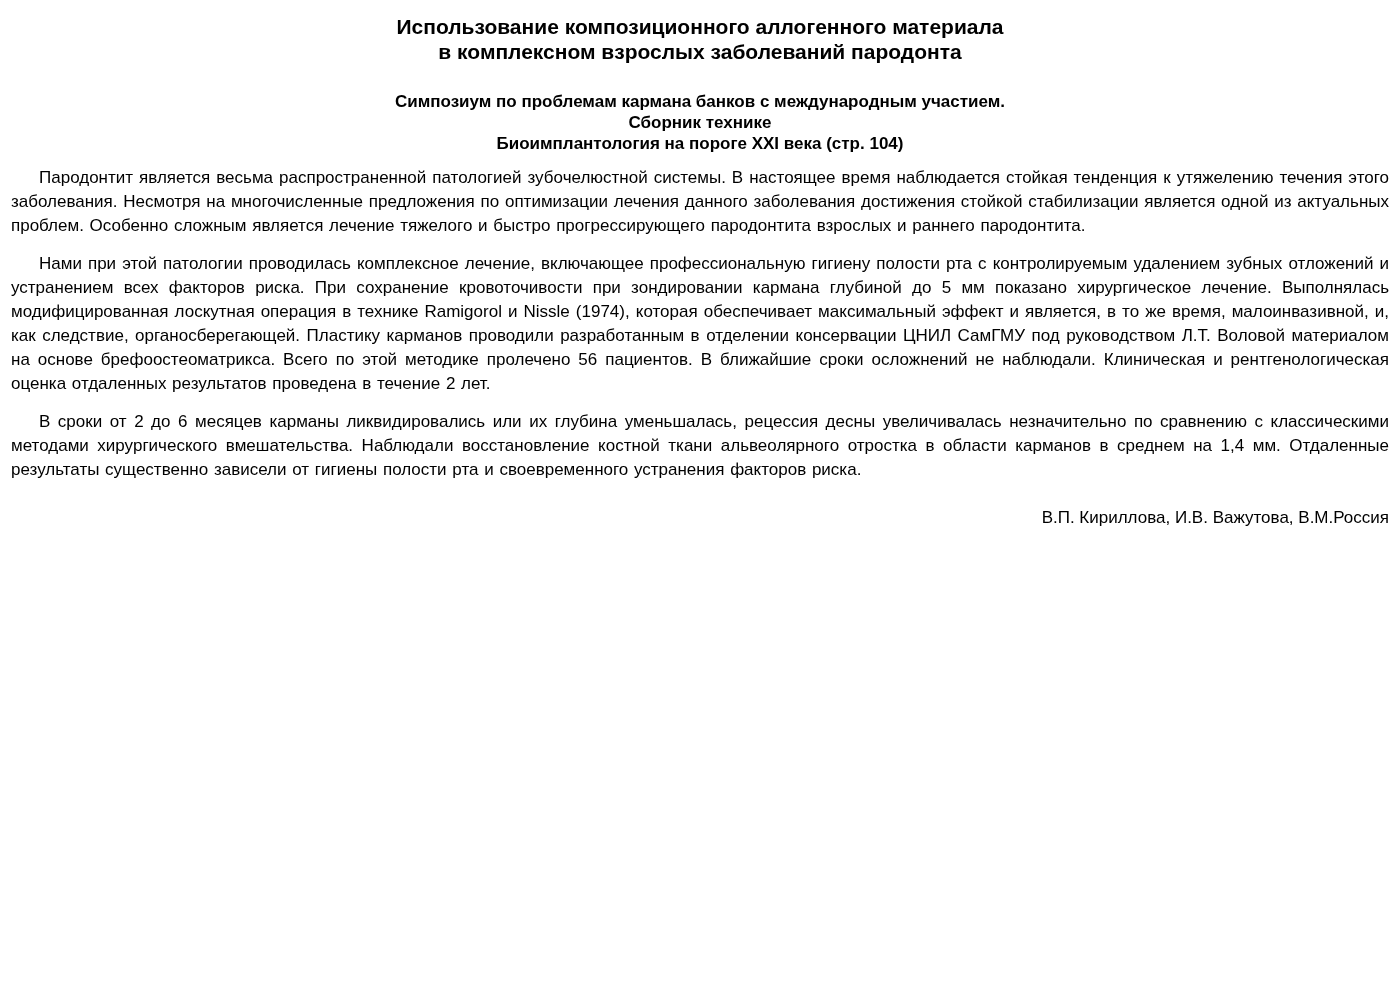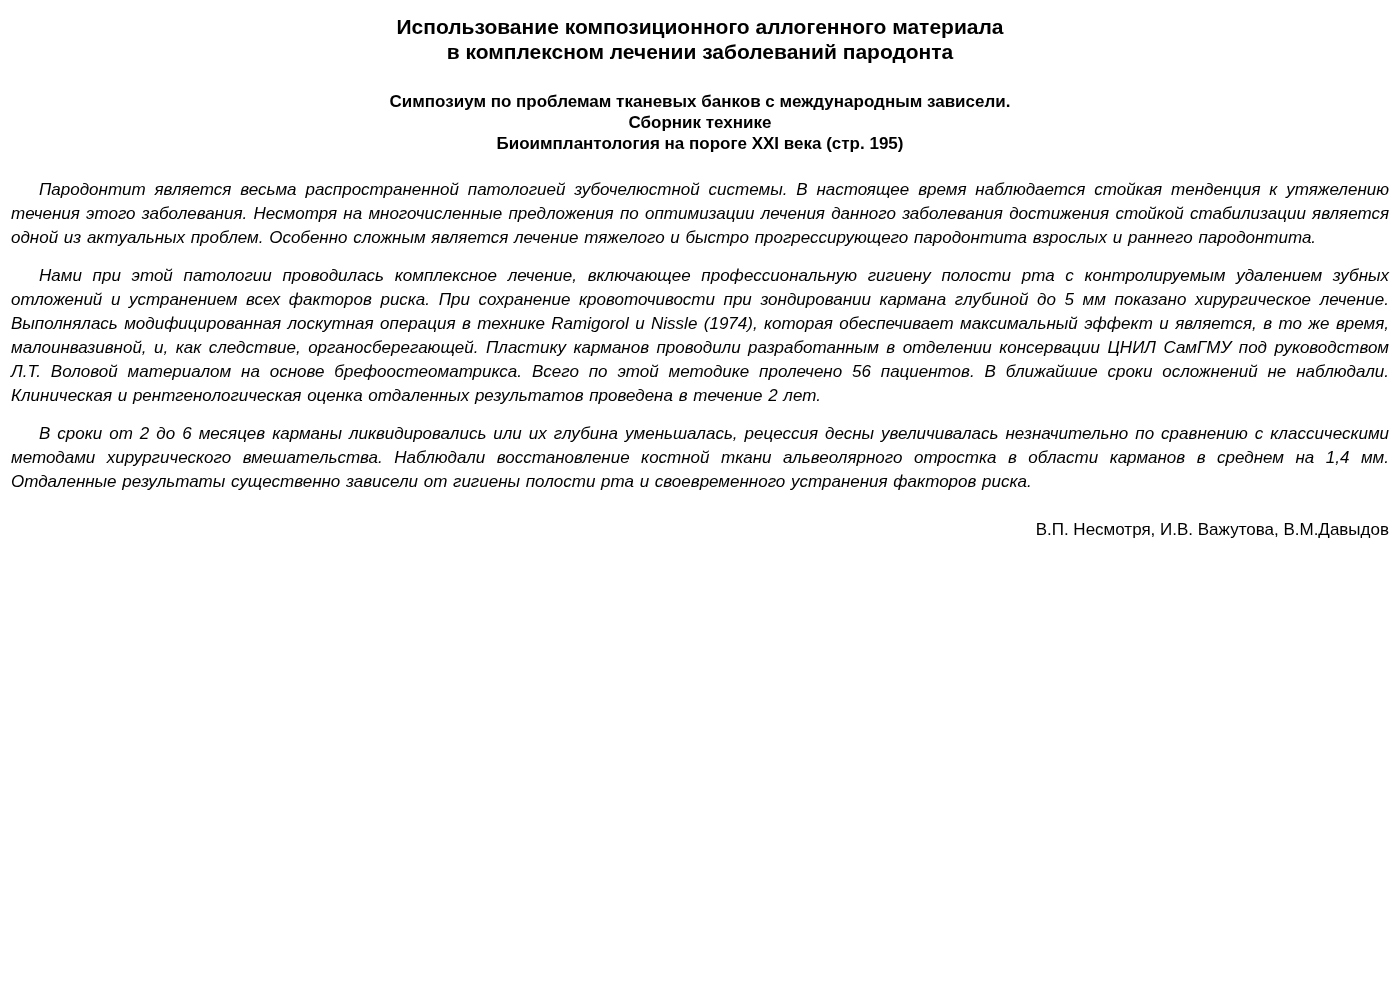--- a/index.html
+++ b/index.html
@@ -28,22 +28,21 @@
   .title-line { display: block; }
   .subtitle {
     margin-top: 27px;
     text-align: center;
     font-size: 17px;
     font-weight: bold;
     line-height: 21px;
   }
   .subtitle-line { display: block; }
   .body-block {
-    margin-top: 24px;
-    font-style: italic;
+    margin-top: 12px;
   }
   .body-para {
     margin: 0 0 14px 0;
     text-align: justify;
     font-size: 17px;
     line-height: 24px;
     text-indent: 28px;
     word-spacing: 1px;
   }
   .signature {
@@ -54,32 +53,32 @@
   }
   .signature-line { display: block; }
 </style>
 </head>
 <body>
 
 <div class="page">
 
   <h1 class="title">
     <span class="title-line">Использование композиционного аллогенного материала</span>
-    <span class="title-line">в комплексном лечении заболеваний пародонта</span>
+    <span class="title-line">в комплексном взрослых заболеваний пародонта</span>
   </h1>
 
   <div class="subtitle">
-    <span class="subtitle-line">Симпозиум по проблемам тканевых банков с международным зависели.</span>
+    <span class="subtitle-line">Симпозиум по проблемам кармана банков с международным участием.</span>
     <span class="subtitle-line">Сборник технике</span>
-    <span class="subtitle-line">Биоимплантология на пороге XXI века (стр. 195)</span>
+    <span class="subtitle-line">Биоимплантология на пороге XXI века (стр. 104)</span>
   </div>
 
   <div class="body-block">
     <p class="body-para">Пародонтит является весьма распространенной патологией зубочелюстной системы. В настоящее время наблюдается стойкая тенденция к утяжелению течения этого заболевания. Несмотря на многочисленные предложения по оптимизации лечения данного заболевания достижения стойкой стабилизации является одной из актуальных проблем. Особенно сложным является лечение тяжелого и быстро прогрессирующего пародонтита взрослых и раннего пародонтита.</p>
     <p class="body-para">Нами при этой патологии проводилась комплексное лечение, включающее профессиональную гигиену полости рта с контролируемым удалением зубных отложений и устранением всех факторов риска. При сохранение кровоточивости при зондировании кармана глубиной до 5 мм показано хирургическое лечение. Выполнялась модифицированная лоскутная операция в технике Ramigorol и Nissle (1974), которая обеспечивает максимальный эффект и является, в то же время, малоинвазивной, и, как следствие, органосберегающей. Пластику карманов проводили разработанным в отделении консервации ЦНИЛ СамГМУ под руководством Л.Т. Воловой материалом на основе брефоостеоматрикса. Всего по этой методике пролечено 56 пациентов. В ближайшие сроки осложнений не наблюдали. Клиническая и рентгенологическая оценка отдаленных результатов проведена в течение 2 лет.</p>
     <p class="body-para">В сроки от 2 до 6 месяцев карманы ликвидировались или их глубина уменьшалась, рецессия десны увеличивалась незначительно по сравнению с классическими методами хирургического вмешательства. Наблюдали восстановление костной ткани альвеолярного отростка в области карманов в среднем на 1,4 мм. Отдаленные результаты существенно зависели от гигиены полости рта и своевременного устранения факторов риска.</p>
   </div>
 
   <div class="signature">
-    <span class="signature-line">В.П. Несмотря, И.В. Важутова, В.М.Давыдов</span>
+    <span class="signature-line">В.П. Кириллова, И.В. Важутова, В.М.Россия</span>
   </div>
 
 </div>
 
 </body></html>

